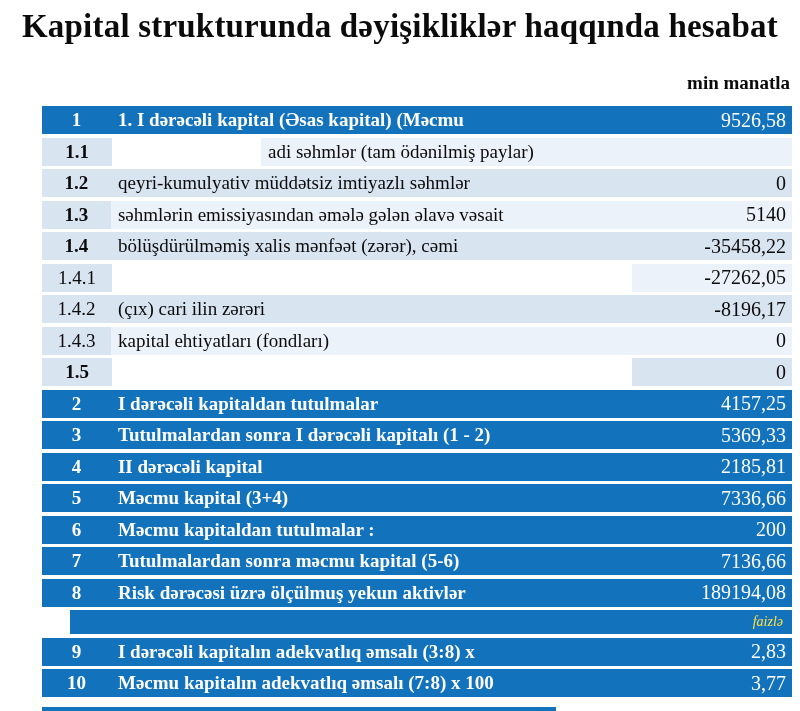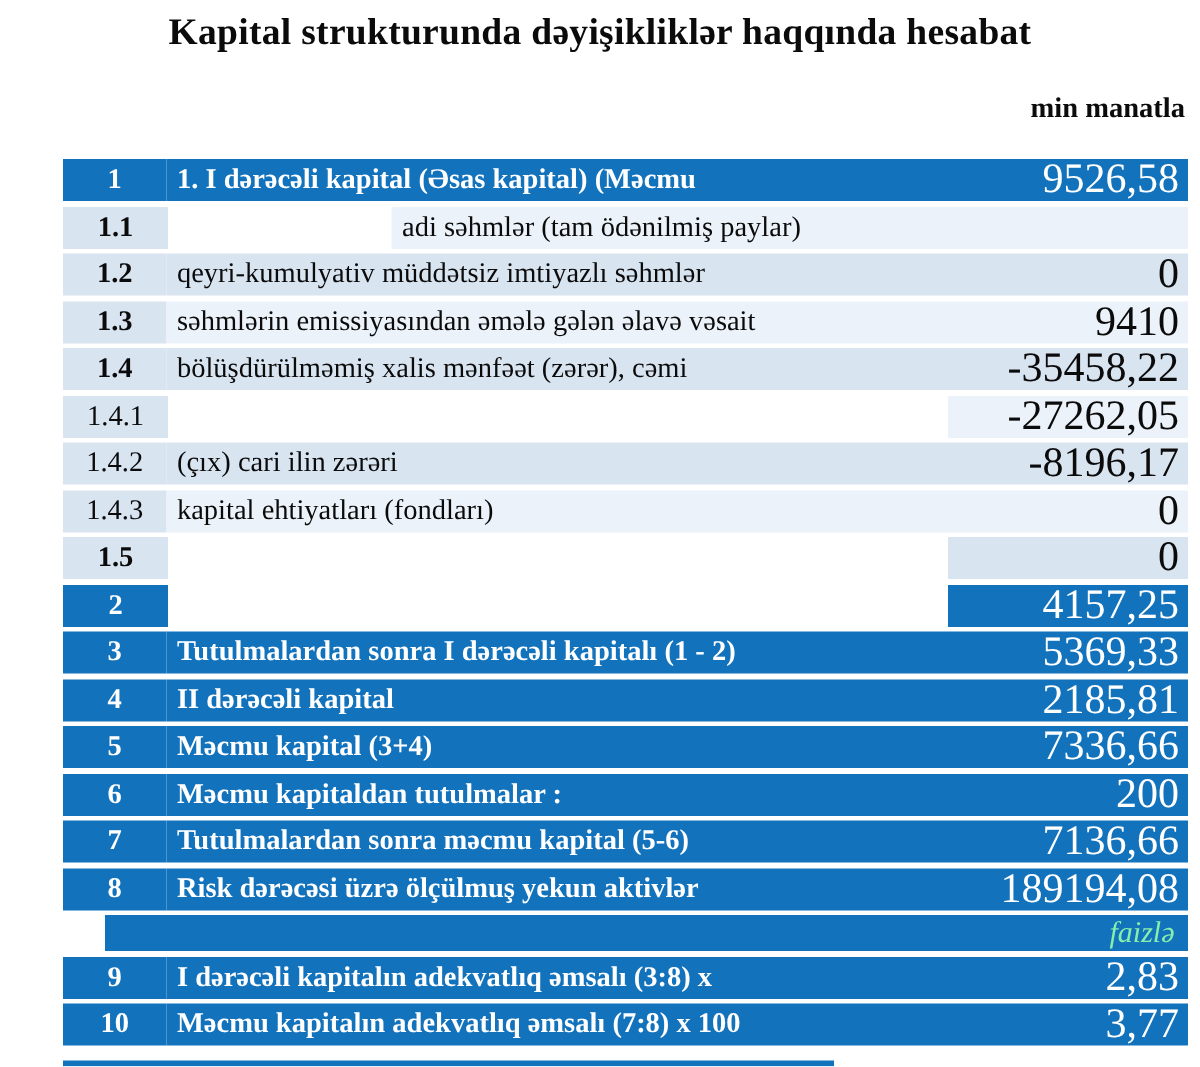--- a/index.html
+++ b/index.html
@@ -2,41 +2,41 @@
 <html style="--blue: #1272bc; --band-dark: #d9e4f1; --band-light: #ecf2f9;"><head>
 <meta charset="utf-8">
 <style>
   html,body { margin:0; padding:0; background:#ffffff; }
   .sheet {
     position:relative; width:800px; height:711px; overflow:hidden;
     background:#ffffff; font-family:"Liberation Serif", serif; color:#0b0b0b;
   }
   .title {
     position:absolute; top:8px; left:0; width:100%;
-    text-align:center; font-size:25px; font-weight:700; letter-spacing:0.2px;
+    text-align:center; font-size:33px; font-weight:700; letter-spacing:0.2px;
   }
   .unit-note {
-    position:absolute; top:62px; left:42px; width:748px;
+    position:absolute; top:72px; left:42px; width:748px;
     text-align:right; font-weight:700; font-size:19px;
   }
   .table-wrap { position:absolute; top:106px; left:42px; width:750px; }
   .row { display:flex; justify-content:space-between; height:28px; margin-bottom:3.5px; }
   .cell { display:flex; align-items:center; font-size:19px; overflow:hidden; white-space:nowrap; box-sizing:border-box; }
   .cell.num   { width:70px;  justify-content:center; background:var(--band-dark); font-weight:700; }
   .cell.num.plain { font-weight:400; }
   .cell.label { width:531px; padding-left:7px; }
-  .cell.value { width:160px; justify-content:flex-end; padding-right:6px; font-size:28px; }
+  .cell.value { width:160px; justify-content:flex-end; padding-right:6px; font-size:20px; }
   .row.blue .cell { background:var(--blue); color:#ffffff; }
   .row.blue .cell.label { font-weight:700; }
   .row.shade-light .cell.label, .row.shade-light .cell.value { background:var(--band-light); }
   .row.shade-dark  .cell.label, .row.shade-dark  .cell.value { background:var(--band-dark); }
   .row.note-row { height:24px; }
   .cell.note {
-    width:100%; background:var(--blue); color:#86efac;
-    font-style:italic; justify-content:flex-end; padding-right:9px; font-size:20px;margin-left:28px;
+    width:100%; background:var(--blue); color:#fde047;
+    font-style:italic; justify-content:flex-end; padding-right:9px; font-size:14px;margin-left:28px;
   }
   .bottom-strip { position:absolute; left:42px; top:707px; width:514px; height:4px; background:var(--blue); }
 </style>
 </head>
 <body>
 
 <div class="sheet">
   <div class="title">Kapital strukturunda dəyişikliklər haqqında hesabat</div>
   <div class="unit-note">min manatla</div>
   <div class="table-wrap" id="table-wrap">
@@ -53,21 +53,21 @@
 
   <div class="row shade-dark">
     <div class="cell num">1.2</div>
     <div class="cell label">qeyri-kumulyativ müddətsiz imtiyazlı səhmlər</div>
     <div class="cell value">0</div>
   </div>
 
   <div class="row shade-light">
     <div class="cell num">1.3</div>
     <div class="cell label">səhmlərin emissiyasından əmələ gələn  əlavə vəsait</div>
-    <div class="cell value">9410</div>
+    <div class="cell value">5140</div>
   </div>
 
   <div class="row shade-dark">
     <div class="cell num">1.4</div>
     <div class="cell label">bölüşdürülməmiş xalis mənfəət (zərər), cəmi</div>
     <div class="cell value">-35458,22</div>
   </div>
 
   <div class="row shade-light">
     <div class="cell num plain">1.4.1</div>
@@ -86,20 +86,21 @@
     <div class="cell value">0</div>
   </div>
 
   <div class="row shade-dark">
     <div class="cell num">1.5</div>
     <div class="cell value">0</div>
   </div>
 
   <div class="row blue">
     <div class="cell num">2</div>
+    <div class="cell label">I dərəcəli kapitaldan  tutulmalar</div>
     <div class="cell value">4157,25</div>
   </div>
 
   <div class="row blue">
     <div class="cell num">3</div>
     <div class="cell label">Tutulmalardan  sonra I dərəcəli kapitalı (1 - 2)</div>
     <div class="cell value">5369,33</div>
   </div>
 
   <div class="row blue">

